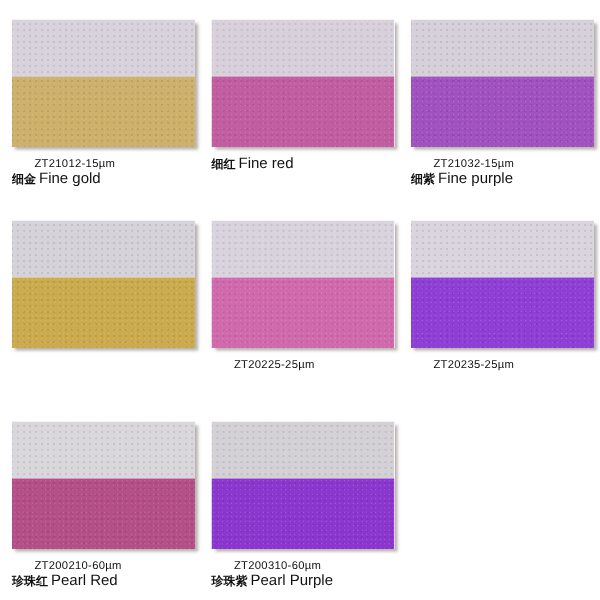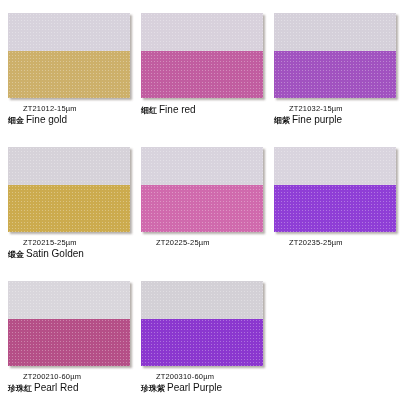--- a/index.html
+++ b/index.html
@@ -128,24 +128,20 @@
       <div class="label-block">
         <div class="label-line-1"><span class="label-code">ZT2103</span><span class="label-size">2-15µm</span></div>
         <div class="label-line-2"><span class="label-cn">细紫</span><span class="label-en">Fine purple</span></div>
       </div>
     </div>
     <div class="sample-cell">
       <div class="swatch-card">
         <div class="swatch-top" style="background-color: rgb(214, 210, 217);"></div>
         <div class="swatch-bottom" style="background-color: rgb(204, 171, 78);"></div>
       </div>
-      <div class="label-block">
-        <div class="label-line-1"><span class="label-code">ZT2021</span><span class="label-size">5-25µm</span></div>
-        <div class="label-line-2"><span class="label-cn">缎金</span><span class="label-en">Satin Golden</span></div>
-      </div>
     </div>
     <div class="sample-cell">
       <div class="swatch-card">
         <div class="swatch-top" style="background-color: rgb(216, 211, 221);"></div>
         <div class="swatch-bottom" style="background-color: rgb(208, 106, 173);"></div>
       </div>
       <div class="label-block">
         <div class="label-line-1"><span class="label-code">ZT2022</span><span class="label-size">5-25µm</span></div>
       </div>
     </div>

